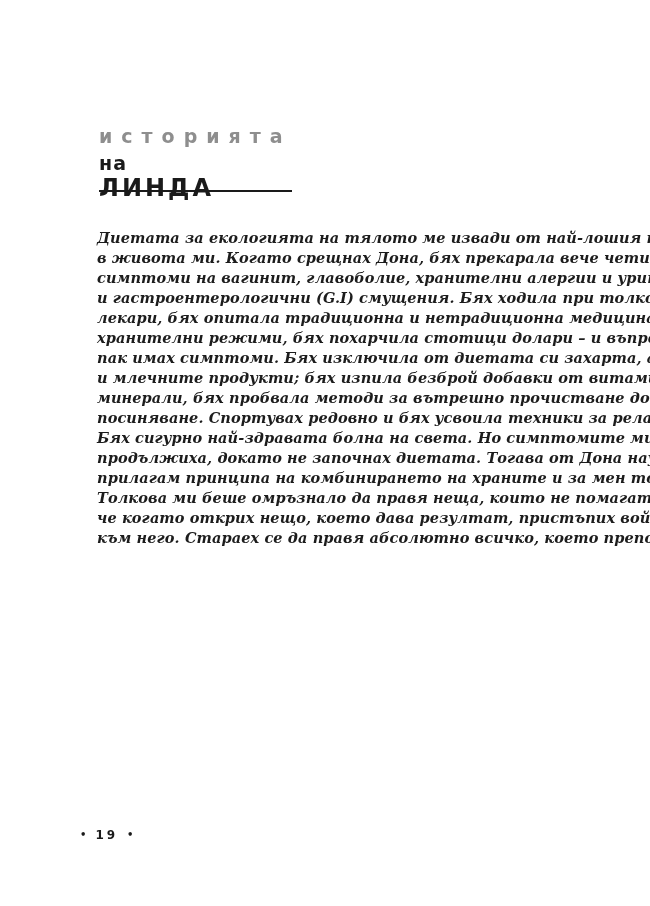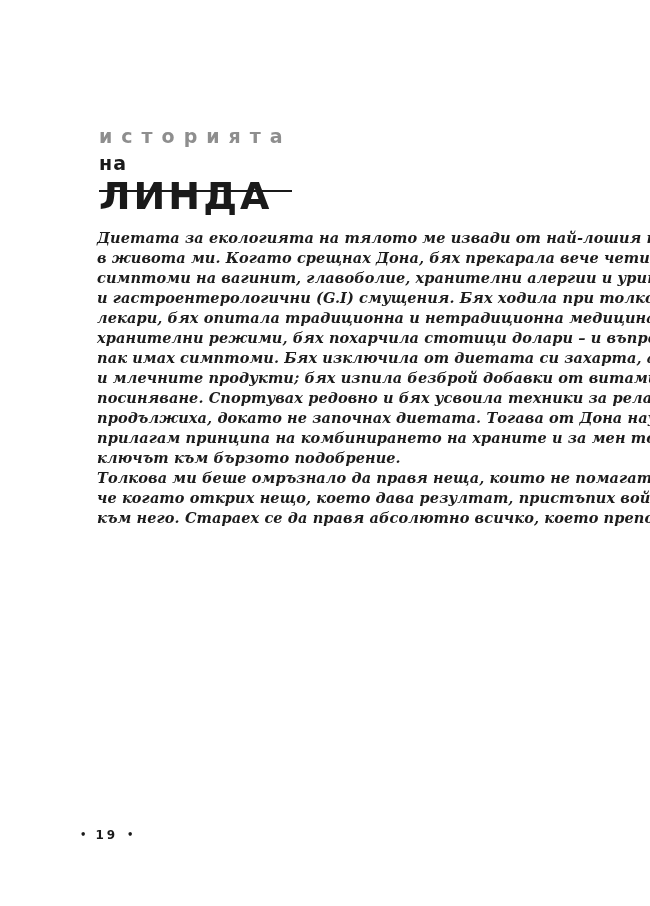--- a/index.html
+++ b/index.html
@@ -39,21 +39,21 @@
     display: flex;
     align-items: baseline;
     flex-direction: column;
   }
   .title-prefix {
     font-size: 19px;
     letter-spacing: 1px;
     margin-right: 9px;
   }
   .title-name {
-    font-size: 38px;
+    font-size: 24px;
     letter-spacing: 3px;
   }
   .header-rule {
     position: absolute;
     left: 99px;
     top: 190px;
     width: 193px;
     height: 2px;
     background: #1a1a1a;
   }
@@ -113,24 +113,25 @@
   <div class="body-text">
     <div class="paragraph">
       <div class="line">Диетата за екологията на тялото ме извади от най-лошия кошмар</div>
       <div class="line">в живота ми. Когато срещнах Дона, бях прекарала вече четири години,</div>
       <div class="line">симптоми на вагинит, главоболие, хранителни алергии и уринарни</div>
       <div class="line">и гастроентерологични (G.I) смущения. Бях ходила при толкова много</div>
       <div class="line">лекари, бях опитала традиционна и нетрадиционна медицина и</div>
       <div class="line">хранителни режими, бях похарчила стотици долари – и въпреки това</div>
       <div class="line">пак имах симптоми. Бях изключила от диетата си захарта, алкохола</div>
       <div class="line">и млечните продукти; бях изпила безброй добавки от витамини и</div>
+      <div class="line">минерали, бях пробвала методи за вътрешно прочистване до</div>
       <div class="line">посиняване. Спортувах редовно и бях усвоила техники за релаксация.</div>
+      <div class="line">Бях сигурно най-здравата болна на света. Но симптомите ми</div>
       <div class="line">продължиха, докато не започнах диетата. Тогава от Дона научих да</div>
       <div class="line">прилагам принципа на комбинирането на храните и за мен това беше</div>
-      <div class="line">ключът към бързото подобрение.</div>
     </div>
     <div class="paragraph">
       <div class="line">Толкова ми беше омръзнало да правя неща, които не помагат,</div>
       <div class="line">че когато открих нещо, което дава резултат, пристъпих войнствено</div>
       <div class="line">към него. Стараех се да правя абсолютно всичко, което препоръчваше</div>
     </div>
   </div>
 
   <div class="footer">
     <span class="bullet">•</span>

